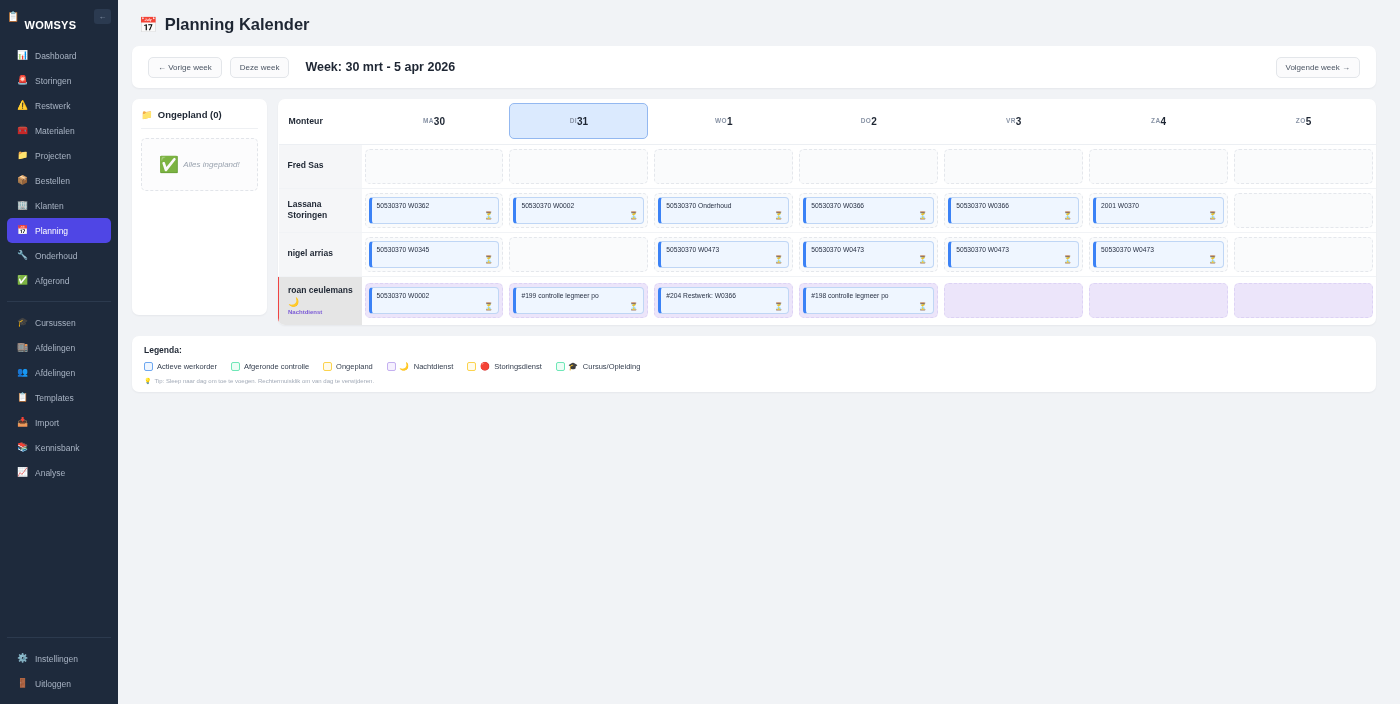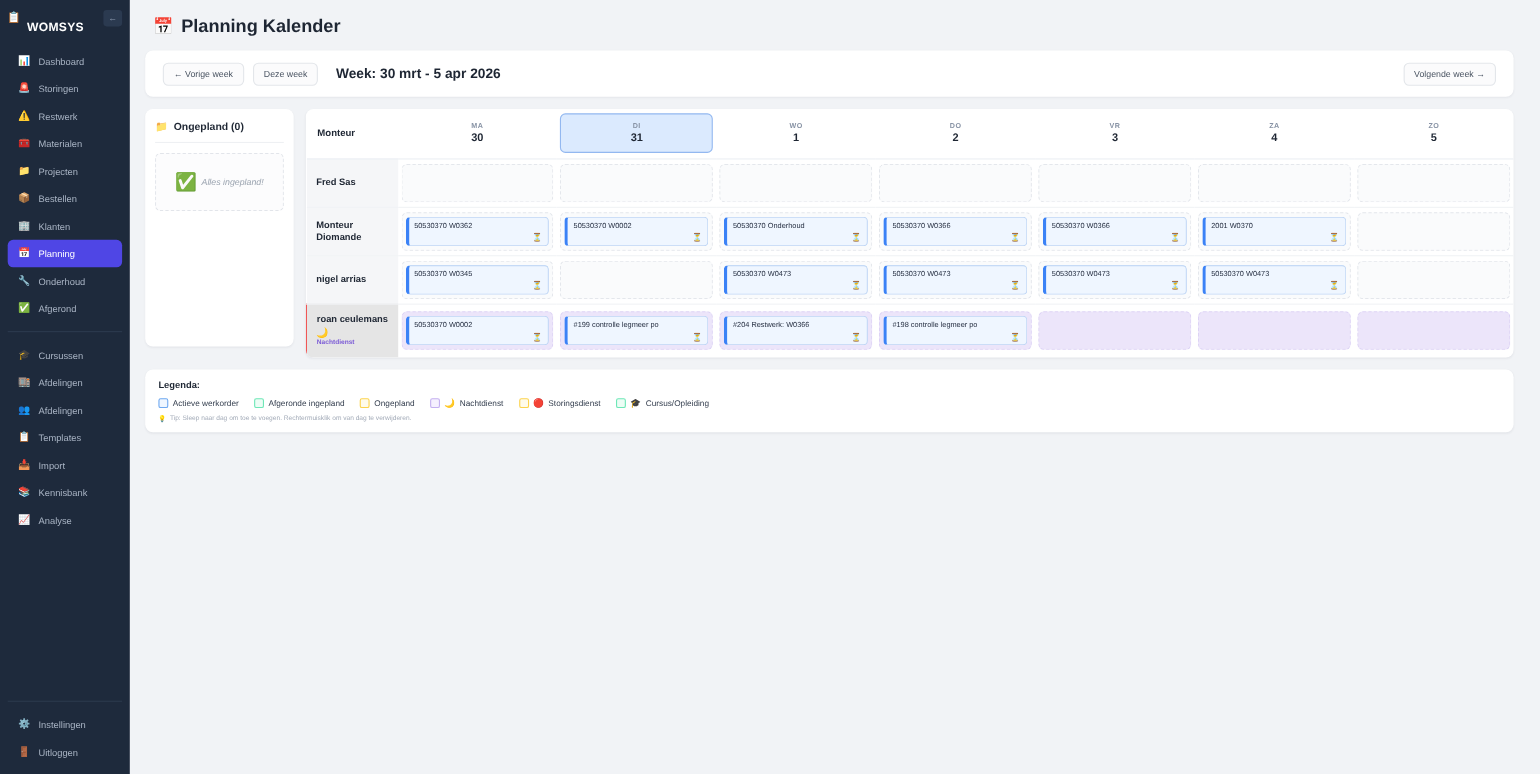--- a/index.html
+++ b/index.html
@@ -168,21 +168,21 @@
   .cal thead th {
     height: 45px;
     vertical-align: middle;
     border-bottom: 1px solid #eceff3;
   }
   .th-monteur {
     font-size: 8.7px; font-weight: bold; color: #1e2633;
     text-align: left; padding-left: 10px !important;
   }
   .daycell {
-    display: flex; flex-direction: column;
+    display: flex; 
     align-items: center; justify-content: center;
     height: 36px; margin: 0 3px;
     border-radius: 5px;
   }
   .daycell.today { background: #dbeafe; border: 1px solid #93b8f0; }
   .dow { font-size: 6.5px; color: #8893a5; letter-spacing: .4px; line-height: 1.3; }
   .dnum { font-size: 10px; font-weight: bold; color: #1e2633; line-height: 1.3; }
 
   .cal tbody td { border-top: 1px solid #f1f3f6; vertical-align: middle; }
   .cal tbody tr:first-child td { border-top: none; }
@@ -449,21 +449,21 @@
                 </td>
                 <td>
                   <div class="slot empty"></div>
                 </td>
                 <td>
                   <div class="slot empty"></div>
                 </td>
               </tr>
               <tr>
                 <td class="name-cell col-monteur">
-                  <div>Monteur Diomande</div>
+                  <div>Lassana Storingen</div>
                 </td>
                 <td>
                   <div class="slot">
                     <div class="card">
                       <div class="ct">50530370 W0362</div>
                       <div class="cf">
                         <span class="hg">⏳</span>
                       </div>
                     </div>
                   </div>
@@ -646,21 +646,21 @@
 
     <section class="legend">
       <div class="legend-title">Legenda:</div>
       <div class="legend-items" id="legend-items">
           <div class="leg">
             <span class="sw" style="background: rgb(239, 246, 255); border-color: rgb(110, 168, 240);"></span>
             <span class="lt">Actieve werkorder</span>
           </div>
           <div class="leg">
             <span class="sw" style="background: rgb(236, 253, 245); border-color: rgb(110, 231, 183);"></span>
-            <span class="lt">Afgeronde ingepland</span>
+            <span class="lt">Afgeronde controlle</span>
           </div>
           <div class="leg">
             <span class="sw" style="background: rgb(255, 251, 235); border-color: rgb(252, 211, 77);"></span>
             <span class="lt">Ongepland</span>
           </div>
           <div class="leg">
             <span class="sw" style="background: rgb(245, 240, 254); border-color: rgb(196, 176, 240);"></span>
             <span class="em">🌙</span>
             <span class="lt">Nachtdienst</span>
           </div>

